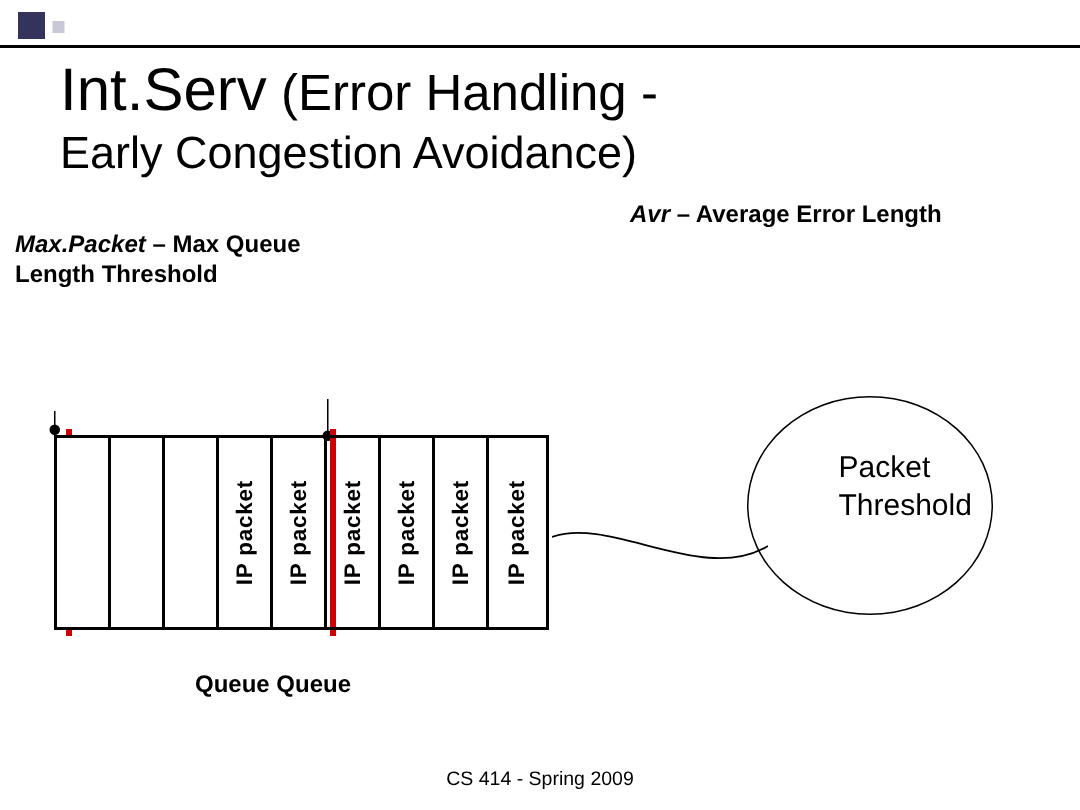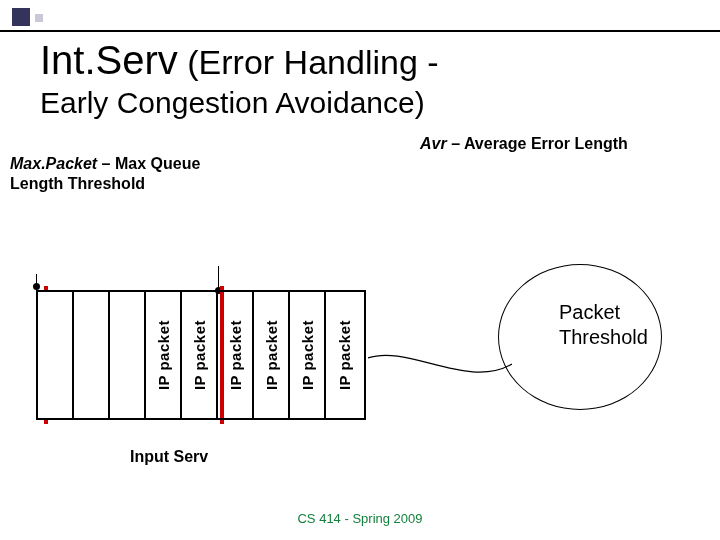--- a/index.html
+++ b/index.html
@@ -27,21 +27,21 @@
   .marker.max::before { content: ""; position: absolute; left: -3px; bottom: 0; width: 7px; height: 7px; background: #000; border-radius: 50%; }
   .marker.max2 { position: absolute; left: 44px; top: 286px; width: 4px; height: 138px; background: #cc0000; }
   .marker.min { position: absolute; left: 218px; top: 266px; width: 1px; height: 26px; }
   .marker.min::before { content: ""; position: absolute; left: -3px; bottom: -2px; width: 7px; height: 7px; background: #000; border-radius: 50%; }
   .marker.min2 { position: absolute; left: 220px; top: 286px; width: 4px; height: 138px; background: #cc0000; }
   .sched-circle { position: absolute; left: 498px; top: 264px; width: 164px; height: 146px; border: 1.5px solid #000; border-radius: 50%; }
   .sched-label { position: absolute; left: 546px; top: 300px; font-size: 20px; line-height: 1.25; margin-left: 13px; }
   .connector { position: absolute; left: 368px; top: 350px; width: 144px; height: 34px; }
   .connector svg { width: 100%; height: 100%; }
   .input-queue-label { position: absolute; left: 130px; top: 448px; font-size: 16px; font-weight: bold; }
-  .footer { position: absolute; left: 0; bottom: 14px; width: 720px; text-align: center; font-size: 13px; color: #15803d; }
+  .footer { position: absolute; left: 0; bottom: 14px; width: 720px; text-align: center; font-size: 13px; color: #000000; }
 </style>
 </head>
 <body>
 
 <div class="slide">
   <div class="decor-top">
     <div class="decor-sq1"></div>
     <div class="decor-sq2"></div>
     <div class="decor-line"></div>
   </div>
@@ -94,16 +94,16 @@
         <path d="M0 8 C 40 -6, 100 40, 144 14" stroke="#000" fill="none" stroke-width="1.2"></path>
       </svg>
   </div>
 
   <div class="sched-circle"></div>
   <div class="sched-label">
     <span>Packet</span><br>
     <span>Threshold</span>
   </div>
 
-  <div class="input-queue-label">Input Serv</div>
+  <div class="input-queue-label">Queue Queue</div>
 
   <div class="footer">CS 414 - Spring 2009</div>
 </div>
 
 </body></html>

